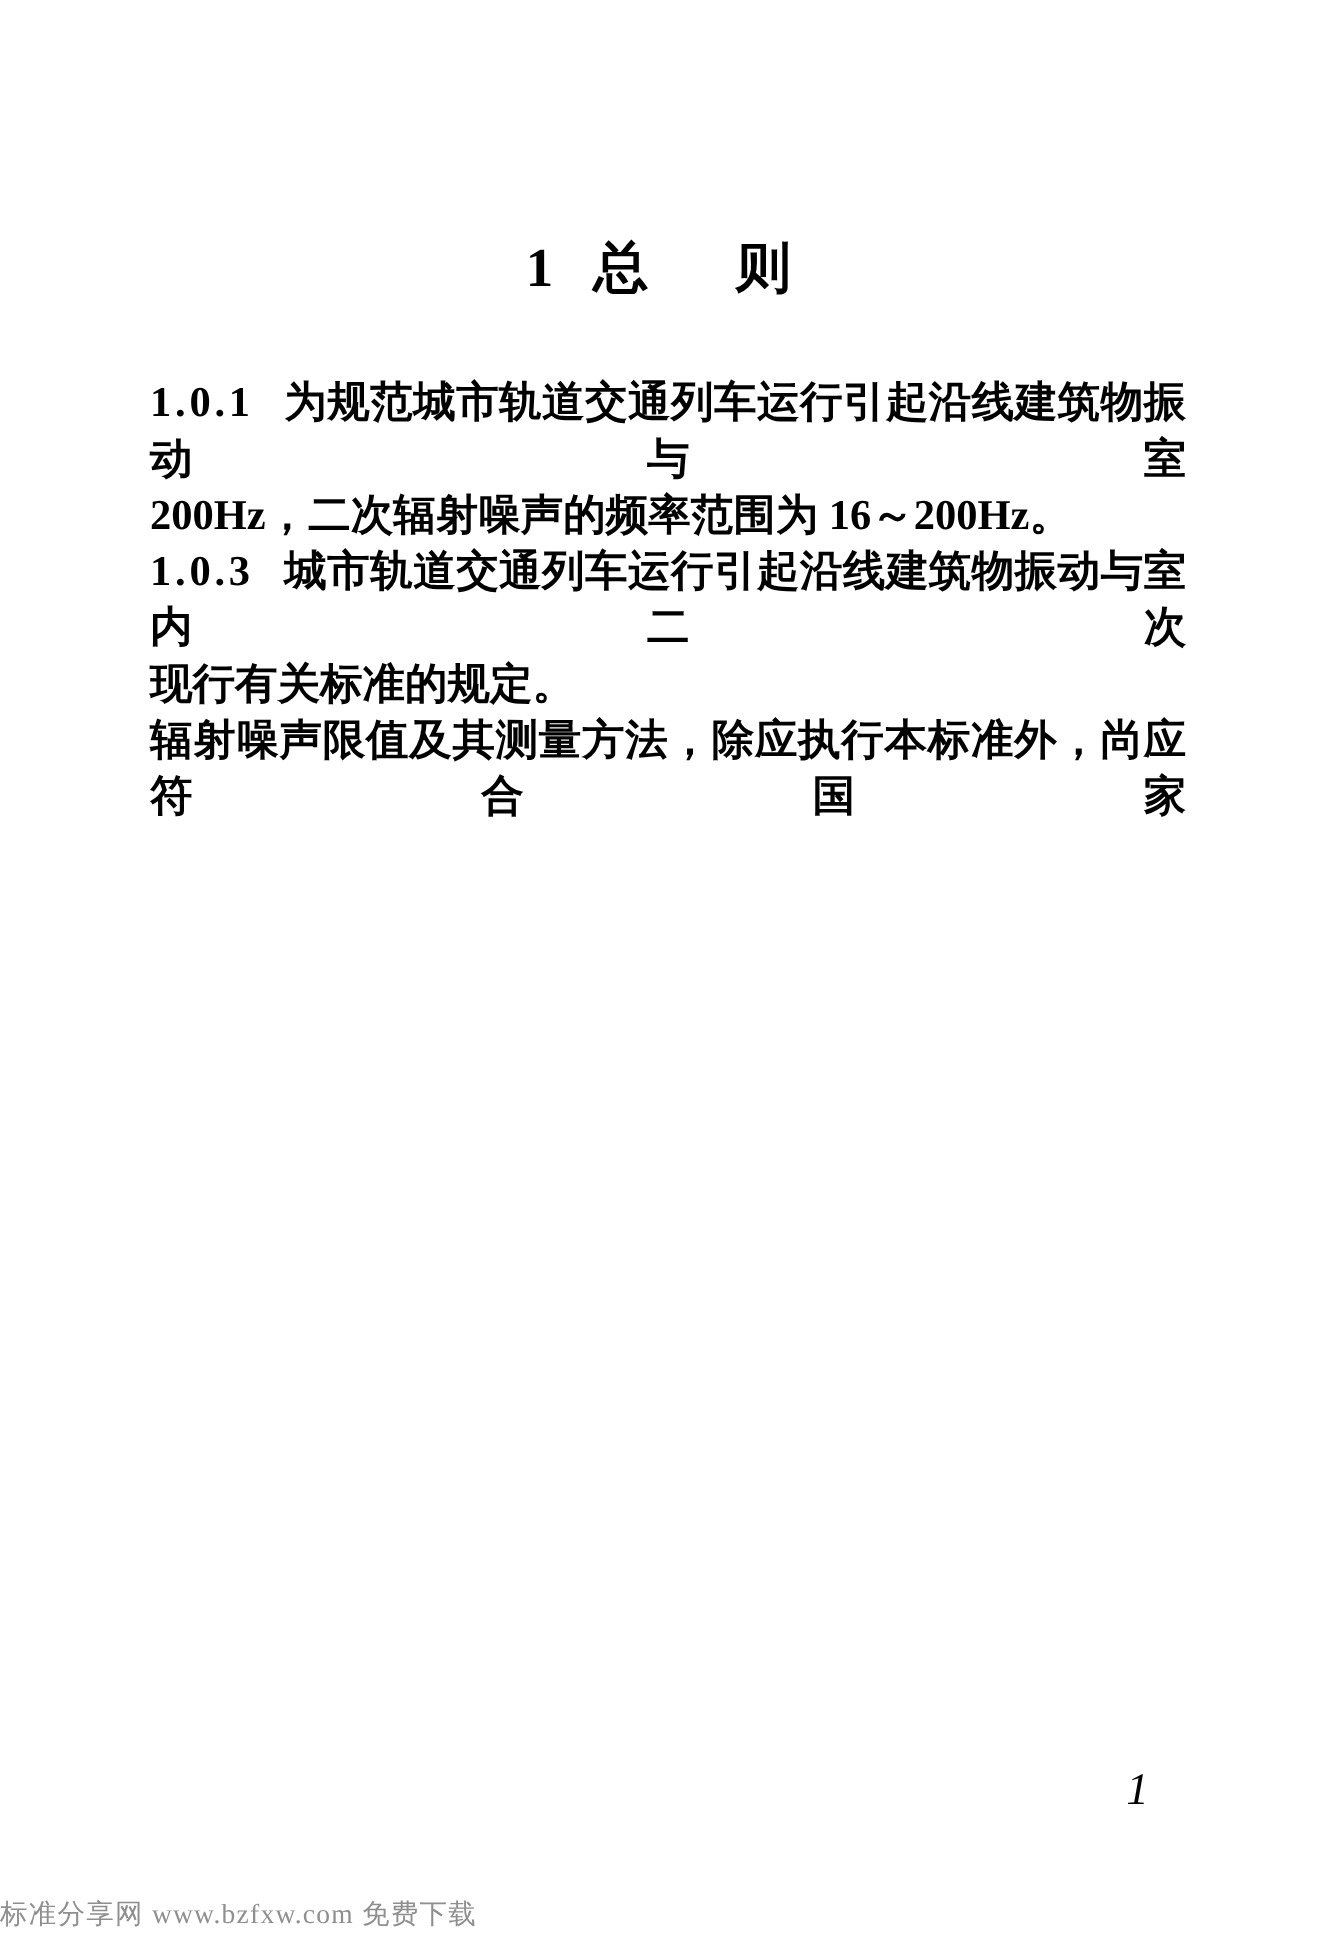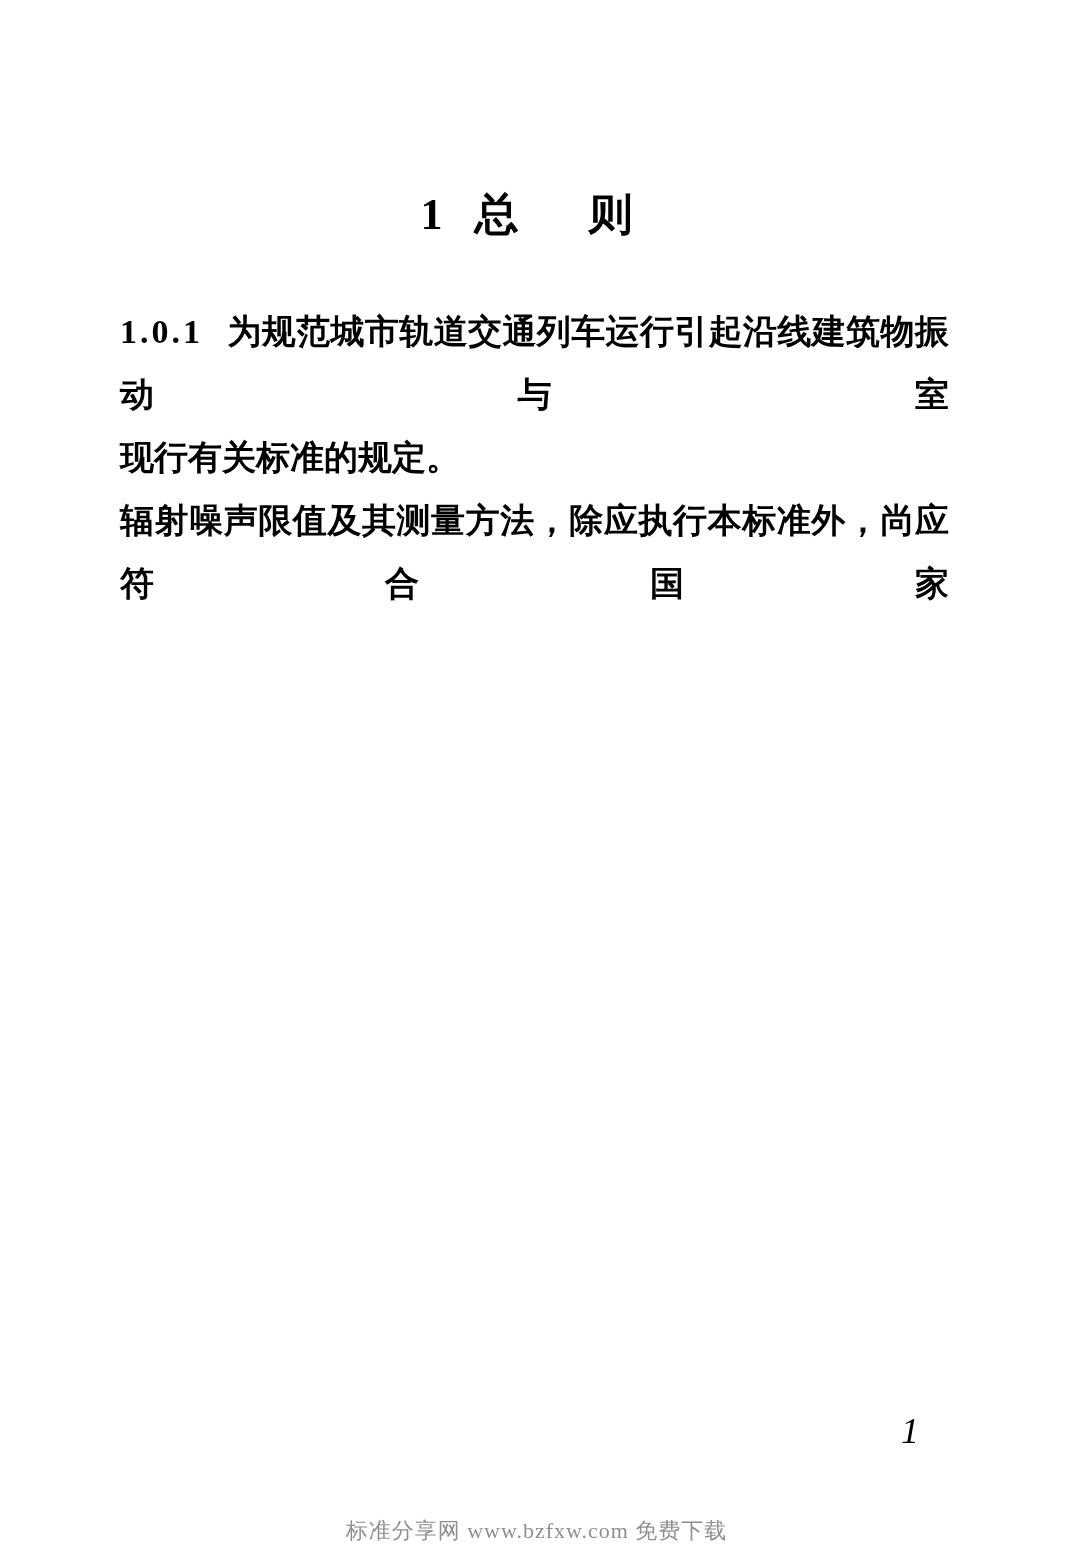--- a/index.html
+++ b/index.html
@@ -26,21 +26,21 @@
     transform: translateX(-10px);
   }
   .chapter-title .t-char1 { margin-left: 32px; }
   .chapter-title .t-char2 { margin-left: 70px; }
   .body-text {
     position: absolute;
     left: 120px;
     top: 300px;
     width: 829px;
     font-size: 34px;
-    line-height: 63px;
+    line-height: 45px;
     font-weight: bold;
   }
   .para { margin: 0; }
   .line { text-align: justify; text-justify: inter-ideograph; }
   .line.full { text-align-last: justify; }
   .line.last { text-align-last: left; }
   .clause-num {
     letter-spacing: 3px;
     margin-right: 24px;
     white-space: nowrap;
@@ -53,21 +53,20 @@
     text-align: center;
     font-size: 36px;
     font-style: italic;
     font-weight: normal;
   }
   .watermark {
     position: absolute;
     top: 1516px;
     left: 0;
     width: 100%;
-    text-align: center;
     font-size: 22px;
     letter-spacing: 1px;
     color: #8f8f8f;
     font-weight: normal;
   }
 </style>
 </head>
 <body>
 
 <div class="page">
@@ -80,23 +79,27 @@
 
   <div class="body-text">
 
     <div class="para">
       <div class="line full">
         <span class="clause-num">1.0.1</span><span>为规范城市轨道交通列车运行引起沿线建筑物振动与室</span>
       </div>
     </div>
 
     <div class="para">
+      <div class="line last">200Hz，二次辐射噪声的频率范围为 16～200Hz。</div>
     </div>
 
     <div class="para">
+      <div class="line full">
+        <span class="clause-num">1.0.3</span><span>城市轨道交通列车运行引起沿线建筑物振动与室内二次</span>
+      </div>
       <div class="line last">现行有关标准的规定。</div>
       <div class="line full">辐射噪声限值及其测量方法，除应执行本标准外，尚应符合国家</div>
     </div>
 
   </div>
 
   <div class="page-number">1</div>
 
   <div class="watermark">标准分享网 www.bzfxw.com 免费下载</div>
 

